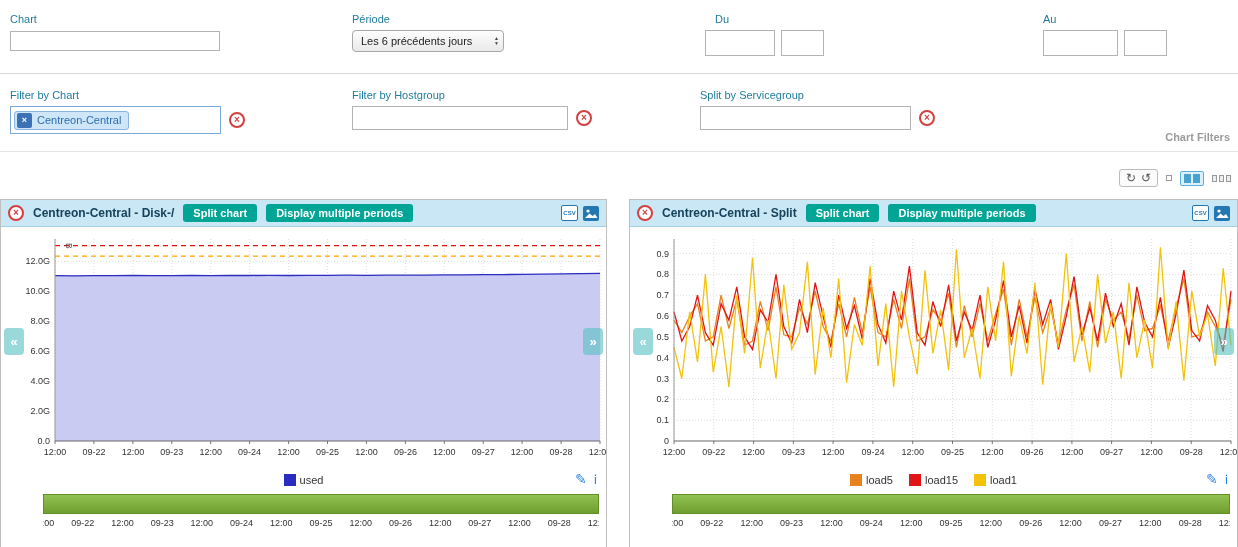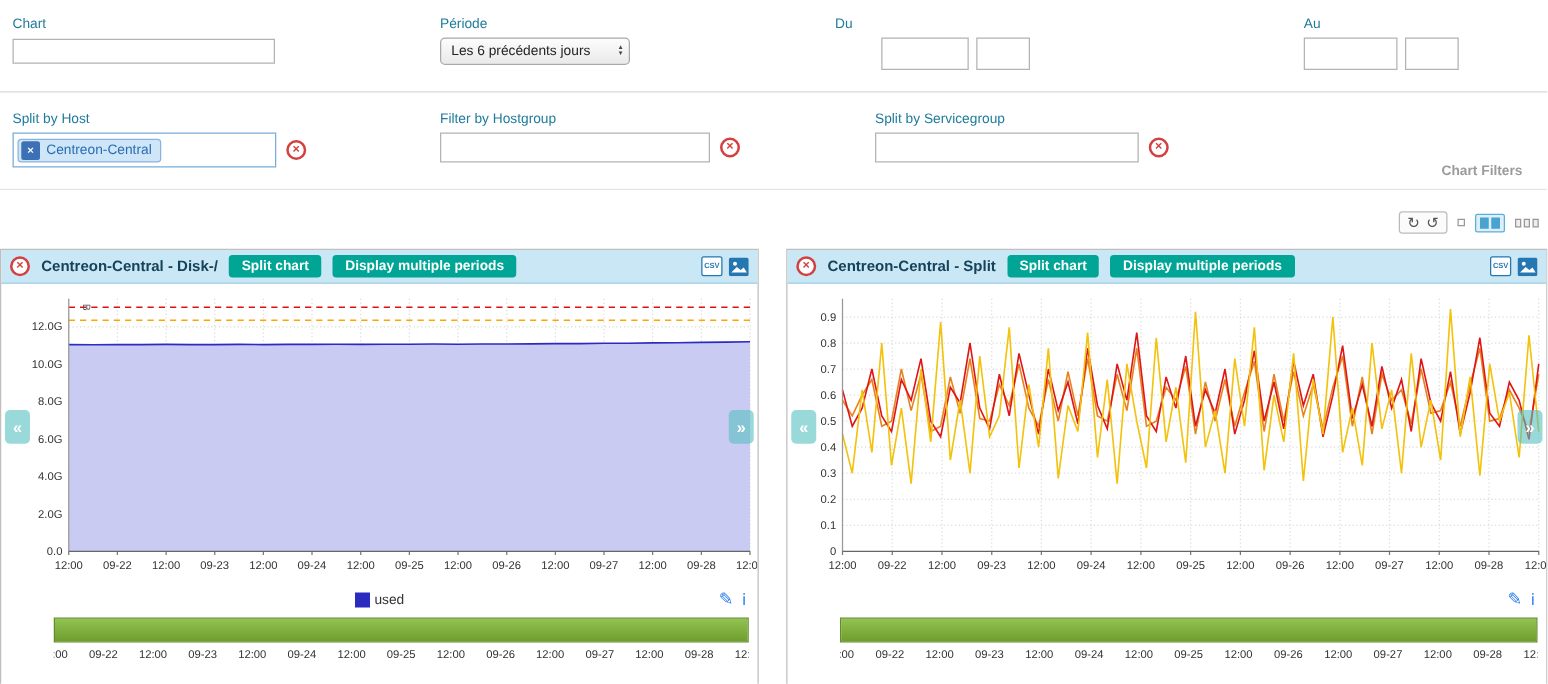--- a/index.html
+++ b/index.html
@@ -70,48 +70,48 @@
 
 <span class="flabel" style="left:352px;top:13px">Période</span>
 <div class="select-box" style="left:352px;top:30px;width:152px">
   <span>Les 6 précédents jours</span>
   <span class="sel-arrows">
     <span>▲</span>
       <span>▼</span>
   </span>
 </div>
 
-<span class="flabel" style="left:668px;top:13px">Du</span>
+<span class="flabel" style="left:715px;top:13px">Du</span>
 <input class="txt" style="left: 705px; top: 30px; width: 70px; height: 26px;">
 <input class="txt" style="left: 781px; top: 30px; width: 43px; height: 26px;">
 
 <span class="flabel" style="left:1043px;top:13px">Au</span>
 <input class="txt" style="left: 1043px; top: 30px; width: 75px; height: 26px;">
 <input class="txt" style="left: 1124px; top: 30px; width: 43px; height: 26px;">
 
 <div class="hr" style="top:73px"></div>
 
-<span class="flabel" style="left:10px;top:89px">Split by Host</span>
+<span class="flabel" style="left:10px;top:89px">Filter by Chart</span>
 <div class="tag-input" style="left:10px;top:106px;width:211px;height:28px">
   <span class="chip">
     <span class="chip-x">×</span>
     <span>Centreon-Central</span>
   </span>
 </div>
 <span class="circle-x" style="position:absolute;left:229px;top:112px">×</span>
 
 <span class="flabel" style="left:352px;top:89px">Filter by Hostgroup</span>
 <input class="txt" style="left: 352px; top: 106px; width: 216px; height: 24px;">
 <span class="circle-x" style="position:absolute;left:576px;top:110px">×</span>
 
 <span class="flabel" style="left:700px;top:89px">Split by Servicegroup</span>
 <input class="txt" style="left: 700px; top: 106px; width: 211px; height: 24px;">
 <span class="circle-x" style="position:absolute;left:919px;top:110px">×</span>
 
-<span class="section-label" style="right:20px;top:131px">Chart Filters</span>
+<span class="section-label" style="right:8px;top:131px">Chart Filters</span>
 
 <div class="hr" style="top:151px;border-color:#e5e5e5"></div>
 
 <div class="view-toolbar" style="top:169px;right:7px">
   <span class="refresh-box">
     <span>↻</span>
     <span>↺</span>
   </span>
   <span class="sq1"></span>
   <span class="sq2-box">
@@ -325,20 +325,25 @@
         <text x="37" y="213" font-size="9" fill="#333" text-anchor="end">0</text>
         <polyline points="42.0,89.2 49.8,101.7 57.7,85.1 65.5,72.6 73.4,110.0 81.2,105.9 89.1,64.2 96.9,97.5 104.8,68.4 112.6,114.2 120.5,110.0 128.3,70.5 136.1,99.6 144.0,55.9 151.8,103.8 159.7,105.9 167.5,76.7 175.4,93.4 183.2,60.1 191.1,95.5 198.9,110.0 206.7,72.6 214.6,105.9 222.4,66.3 230.3,101.7 238.1,55.9 246.0,101.7 253.8,105.9 261.7,68.4 269.5,97.5 277.4,47.6 285.2,110.0 293.0,105.9 300.9,78.8 308.7,89.2 316.6,62.1 324.4,116.3 332.3,74.6 340.1,105.9 348.0,72.6 355.8,110.0 363.6,83.0 371.5,58.0 379.3,114.2 387.2,68.4 395.0,105.9 402.9,66.3 410.7,101.7 418.6,76.7 426.4,112.1 434.3,78.8 442.1,53.8 449.9,110.0 457.8,70.5 465.6,116.3 473.5,68.4 481.3,89.2 489.2,80.9 497.0,108.0 504.9,64.2 512.7,99.6 520.5,97.5 528.4,74.6 536.2,110.0 544.1,76.7 551.9,47.6 559.8,105.9 567.6,103.8 575.5,80.9 583.3,95.5 591.2,114.2 599.0,68.4" fill="none" stroke="#e8821e" stroke-width="1.3"></polyline>
         <polyline points="42.0,80.9 49.8,110.0 57.7,95.5 65.5,64.2 73.4,101.7 81.2,114.2 89.1,72.6 96.9,89.2 104.8,55.9 112.6,105.9 120.5,118.4 128.3,78.8 136.1,91.3 144.0,43.4 151.8,95.5 159.7,112.1 167.5,68.4 175.4,101.7 183.2,51.7 191.1,85.1 198.9,116.3 206.7,64.2 214.6,97.5 222.4,74.6 230.3,108.0 238.1,47.6 246.0,93.4 253.8,112.1 261.7,60.1 269.5,89.2 277.4,35.1 285.2,101.7 293.0,114.2 300.9,70.5 308.7,95.5 316.6,53.8 324.4,110.0 332.3,80.9 340.1,99.6 348.0,64.2 355.8,116.3 363.6,89.2 371.5,49.6 379.3,105.9 387.2,74.6 395.0,112.1 402.9,58.0 410.7,93.4 418.6,68.4 426.4,118.4 434.3,85.1 442.1,45.5 449.9,103.8 457.8,76.7 465.6,110.0 473.5,62.1 481.3,95.5 489.2,72.6 497.0,114.2 504.9,55.9 512.7,91.3 520.5,105.9 528.4,66.3 536.2,116.3 544.1,83.0 551.9,39.2 559.8,99.6 567.6,110.0 575.5,74.6 583.3,89.2 591.2,120.5 599.0,60.1" fill="none" stroke="#e01616" stroke-width="1.3"></polyline>
         <polyline points="42.0,116.3 49.8,147.5 57.7,80.9 65.5,130.9 73.4,43.4 81.2,141.3 89.1,95.5 96.9,155.9 104.8,64.2 112.6,122.5 120.5,26.7 128.3,137.1 136.1,89.2 144.0,147.5 151.8,53.8 159.7,118.4 167.5,101.7 175.4,30.9 183.2,143.4 191.1,76.7 198.9,126.7 206.7,47.6 214.6,151.7 222.4,93.4 230.3,114.2 238.1,35.1 246.0,135.0 253.8,72.6 261.7,155.9 269.5,60.1 277.4,105.9 285.2,143.4 293.0,39.2 300.9,122.5 308.7,78.8 316.6,139.2 324.4,18.4 332.3,126.7 340.1,97.5 348.0,147.5 355.8,55.9 363.6,110.0 371.5,30.9 379.3,145.4 387.2,85.1 395.0,122.5 402.9,51.7 410.7,153.8 418.6,72.6 426.4,116.3 434.3,22.6 442.1,130.9 449.9,95.5 457.8,141.3 465.6,43.4 473.5,112.1 481.3,80.9 489.2,147.5 497.0,51.7 504.9,126.7 512.7,89.2 520.5,137.1 528.4,16.3 536.2,118.4 544.1,70.5 551.9,149.6 559.8,60.1 567.6,105.9 575.5,83.0 583.3,135.0 591.2,37.2 599.0,114.2" fill="none" stroke="#f2c20c" stroke-width="1.3"></polyline>
         <line x1="42" y1="8" x2="42" y2="210" stroke="#999"></line>
         <line x1="42" y1="210" x2="599" y2="210" stroke="#666"></line>
       </svg>
     </div>
   <span class="pan-btn" style="left:3px">«</span>
   <span class="pan-btn" style="right:3px">»</span>
+  <div class="legend-row">
+      <span class="lg-item"><span class="lg-sq" style="background:#e8821e"></span>load5</span>
+      <span class="lg-item"><span class="lg-sq" style="background:#e01616"></span>load15</span>
+      <span class="lg-item"><span class="lg-sq" style="background:#f2c20c"></span>load1</span>
+    </div>
   <div class="edit-icons">
     <span>✎</span>
     <span style="font-size:13px">ℹ</span>
   </div>
   <div class="green-bar"></div>
   <div class="tl-labels">
       <span class="tl-tick" style="left:0.00%">12:00</span>
       <span class="tl-tick" style="left:7.14%">09-22</span>
       <span class="tl-tick" style="left:14.29%">12:00</span>
       <span class="tl-tick" style="left:21.43%">09-23</span>

